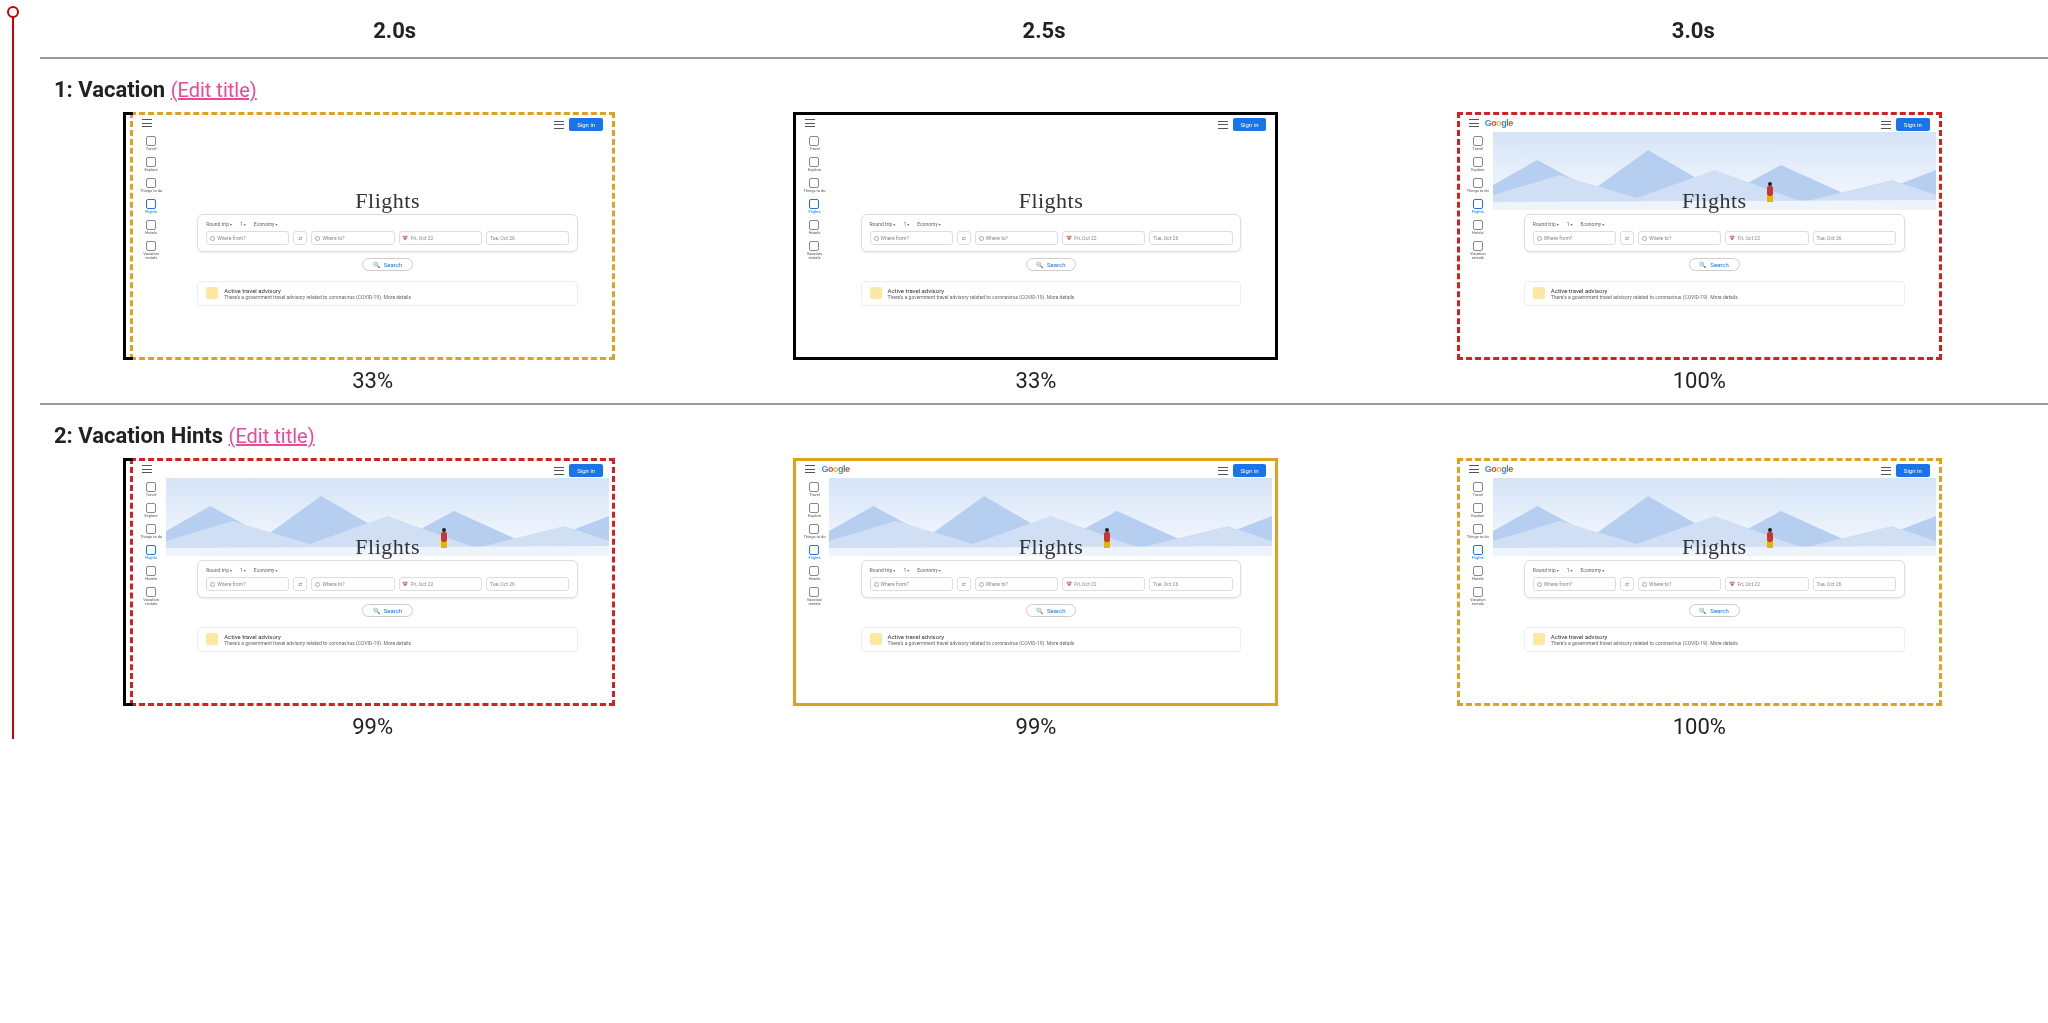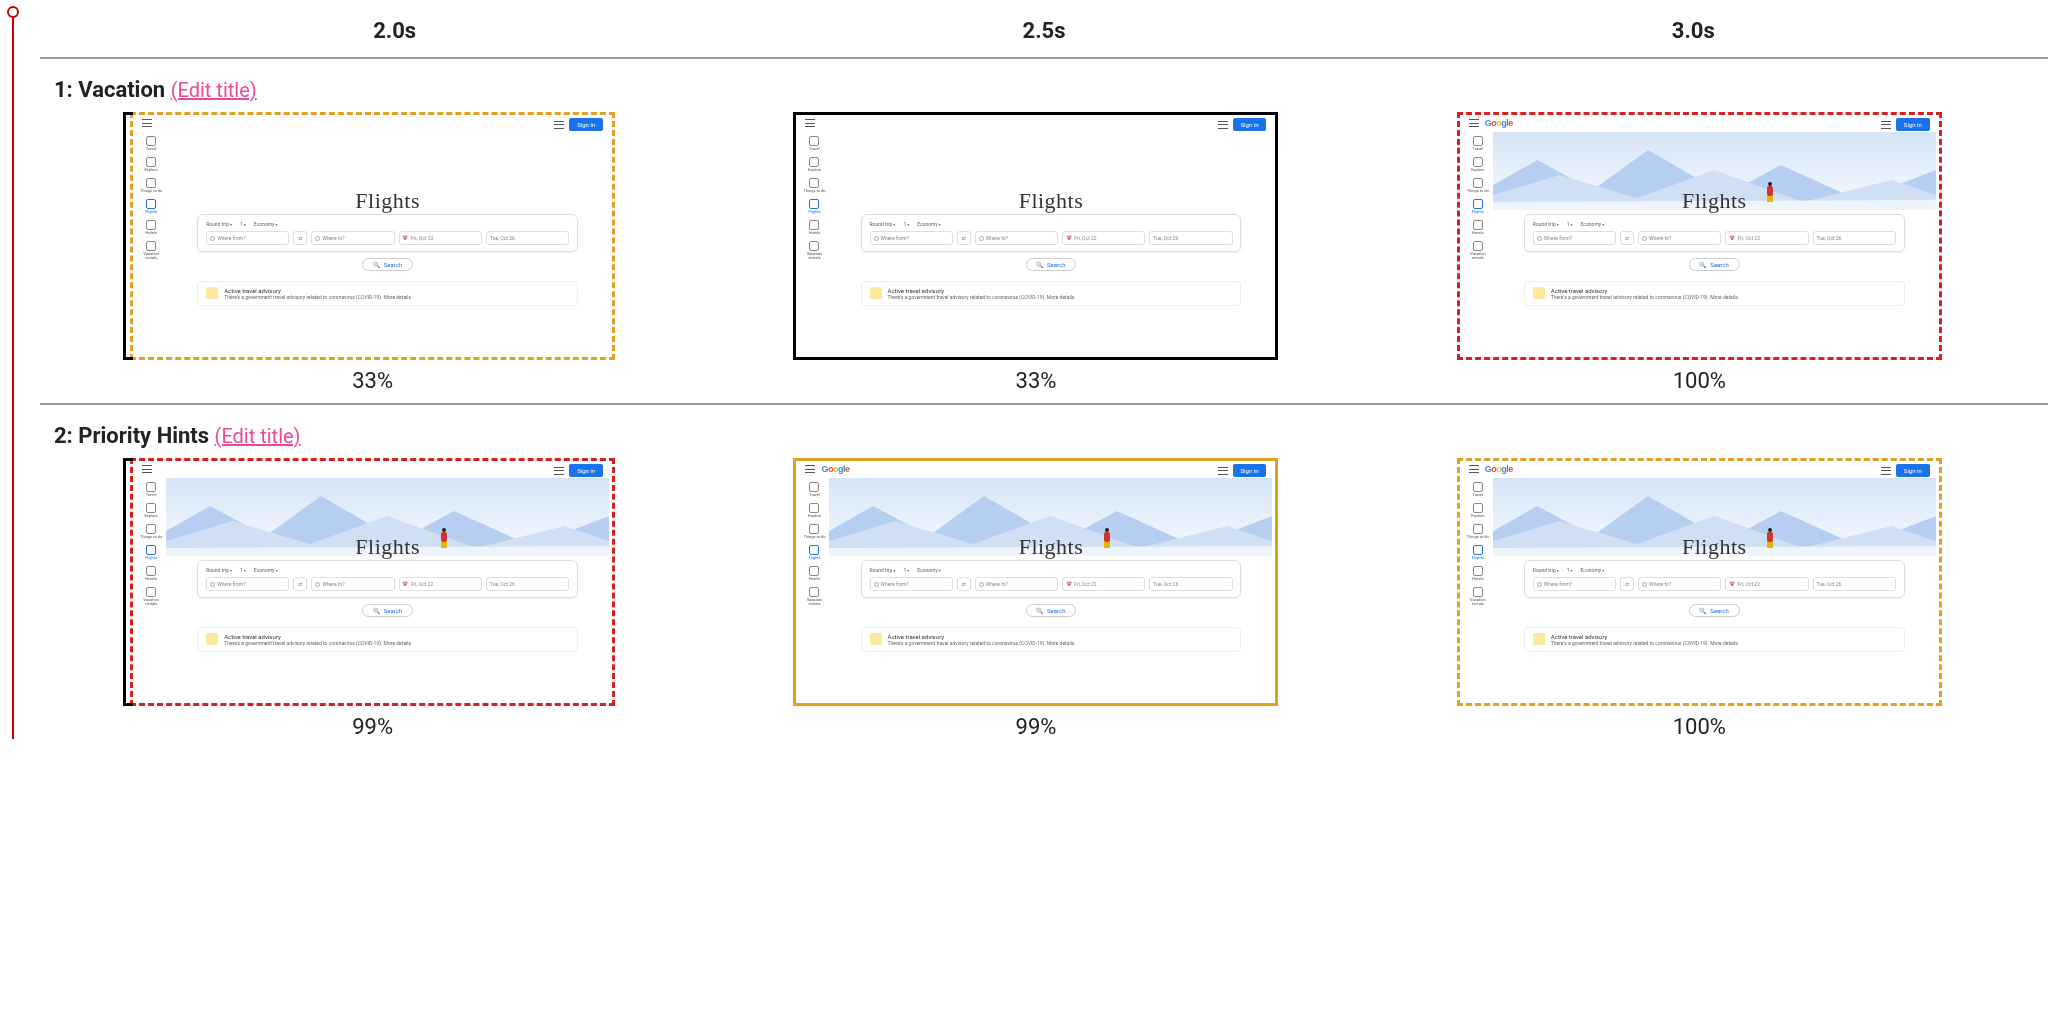--- a/index.html
+++ b/index.html
@@ -424,21 +424,21 @@
           </div>
         </div>
       </div>
     </div>
   </div>
 </div>
           <div class="pct-label">100%</div>
         </div>
       </div>
       <div class="divider"></div>
-      <div class="section-title"><span class="num-label">2: Priority Hints </span><span class="edit">(Edit title)</span></div>
+      <div class="section-title"><span class="num-label">2: Vacation Hints </span><span class="edit">(Edit title)</span></div>
       <div class="row-grid">
         <div class="thumb-wrap">
           <div class="thumb border-dashed-red">
             <div class="lcp-bracket"></div>
   <div class="mini">
     <div class="mini-top">
       <div style="display:flex;align-items:center;gap:6px;">
         <div class="mini-ham">
                     <span></span>
                     <span></span>

